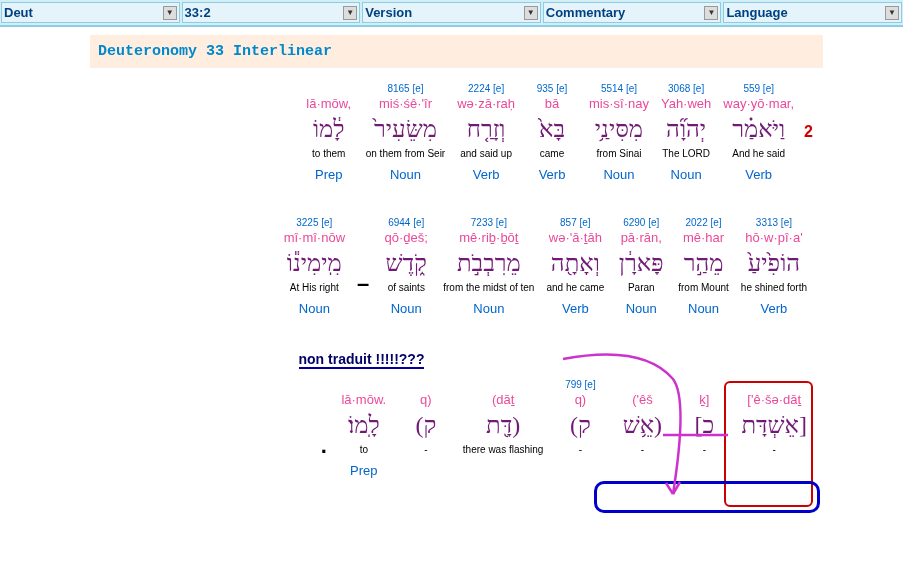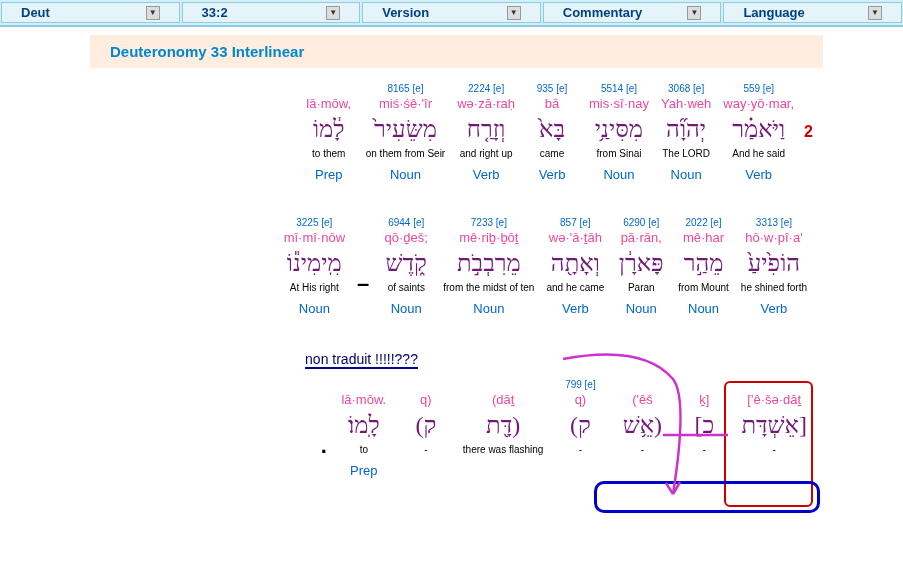--- a/index.html
+++ b/index.html
@@ -17,42 +17,43 @@
   .dropdown {
     flex: 1;
     border: 1px solid #8dcde4;
     background: #e4f4fa;
     color: #004080;
     font-weight: bold;
     font-size: 13px;
     display: flex;
     justify-content: space-between;
     align-items: center;
-    padding: 2px 19px;
+    padding: 2px 2px;
     margin: 0 1px;
     cursor: pointer;
   }
   .dropdown .arrow {
     width: 12px;
     height: 12px;
     background: #ddd;
     border: 1px solid #999;
     display: flex;
     align-items: center;
     justify-content: center;
     font-size: 8px;
     color: #333;
   }
   .title-row {
     background: #ffeee0;
     color: #0088cc;
     font-weight: bold;
     font-size: 15px;
-    padding: 8px 20px;
+    padding: 8px 8px;
     margin: 8px 80px 15px 90px;
+    font-family: Liberation Mono, monospace;
   }
   .content {
     padding: 0 90px 20px 90px;
   }
   .line {
     display: flex;
     flex-direction: row-reverse;
     flex-wrap: wrap;
     align-items: flex-start;
     margin-bottom: 35px;
@@ -66,21 +67,21 @@
   }
   .strongs { color: #0066cc; font-size: 10px; white-space: nowrap;}
   .strongs-e { color: #0066cc;}
   .translit { color: #ec4899; font-size: 13px; padding: 2px 0; white-space: nowrap;}
   .hebrew { font-size: 24px; color: #701a75; padding: 3px 0; font-family: 'Times New Roman', serif; direction: rtl; white-space: nowrap;}
   .gloss { color: #000000; font-size: 10px; padding: 2px 0; white-space: nowrap;}
   .pos { color: #0066cc; font-size: 13px; padding-top: 6px;}
   .verse-num { color: #cc0000; font-weight: bold; font-size: 16px; margin-left: 4px; align-self: flex-start; padding-top: 40px;}
   .annot {
     color: #000066;
-    font-weight: normal;
+    font-weight: bold;
     font-size: 14px;
     border-bottom: 2px solid #000099;
     display: inline-block;
     margin-bottom: 4px;
   }
   .line3-wrap {
     position: relative;
   }
   .annot-wrap {
     text-align: center;
@@ -172,21 +173,21 @@
         <div class="strongs">935 <span class="strongs-e">[e]</span></div>
         <div class="translit">bā</div>
         <div class="hebrew">בָּא֙</div>
         <div class="gloss">came</div>
         <div class="pos">Verb</div>
       </div>
       <div class="word-col">
         <div class="strongs">2224 <span class="strongs-e">[e]</span></div>
         <div class="translit">wə·zā·raḥ</div>
         <div class="hebrew">וְזָרַ֤ח</div>
-        <div class="gloss">and right up</div>
+        <div class="gloss">and said up</div>
         <div class="pos">Verb</div>
       </div>
       <div class="word-col">
         <div class="strongs">8165 <span class="strongs-e">[e]</span></div>
         <div class="translit">miś·śê·'îr</div>
         <div class="hebrew">מִשֵּׂעִיר֙</div>
         <div class="gloss">on them from Seir</div>
         <div class="pos">Noun</div>
       </div>
       <div class="word-col">

